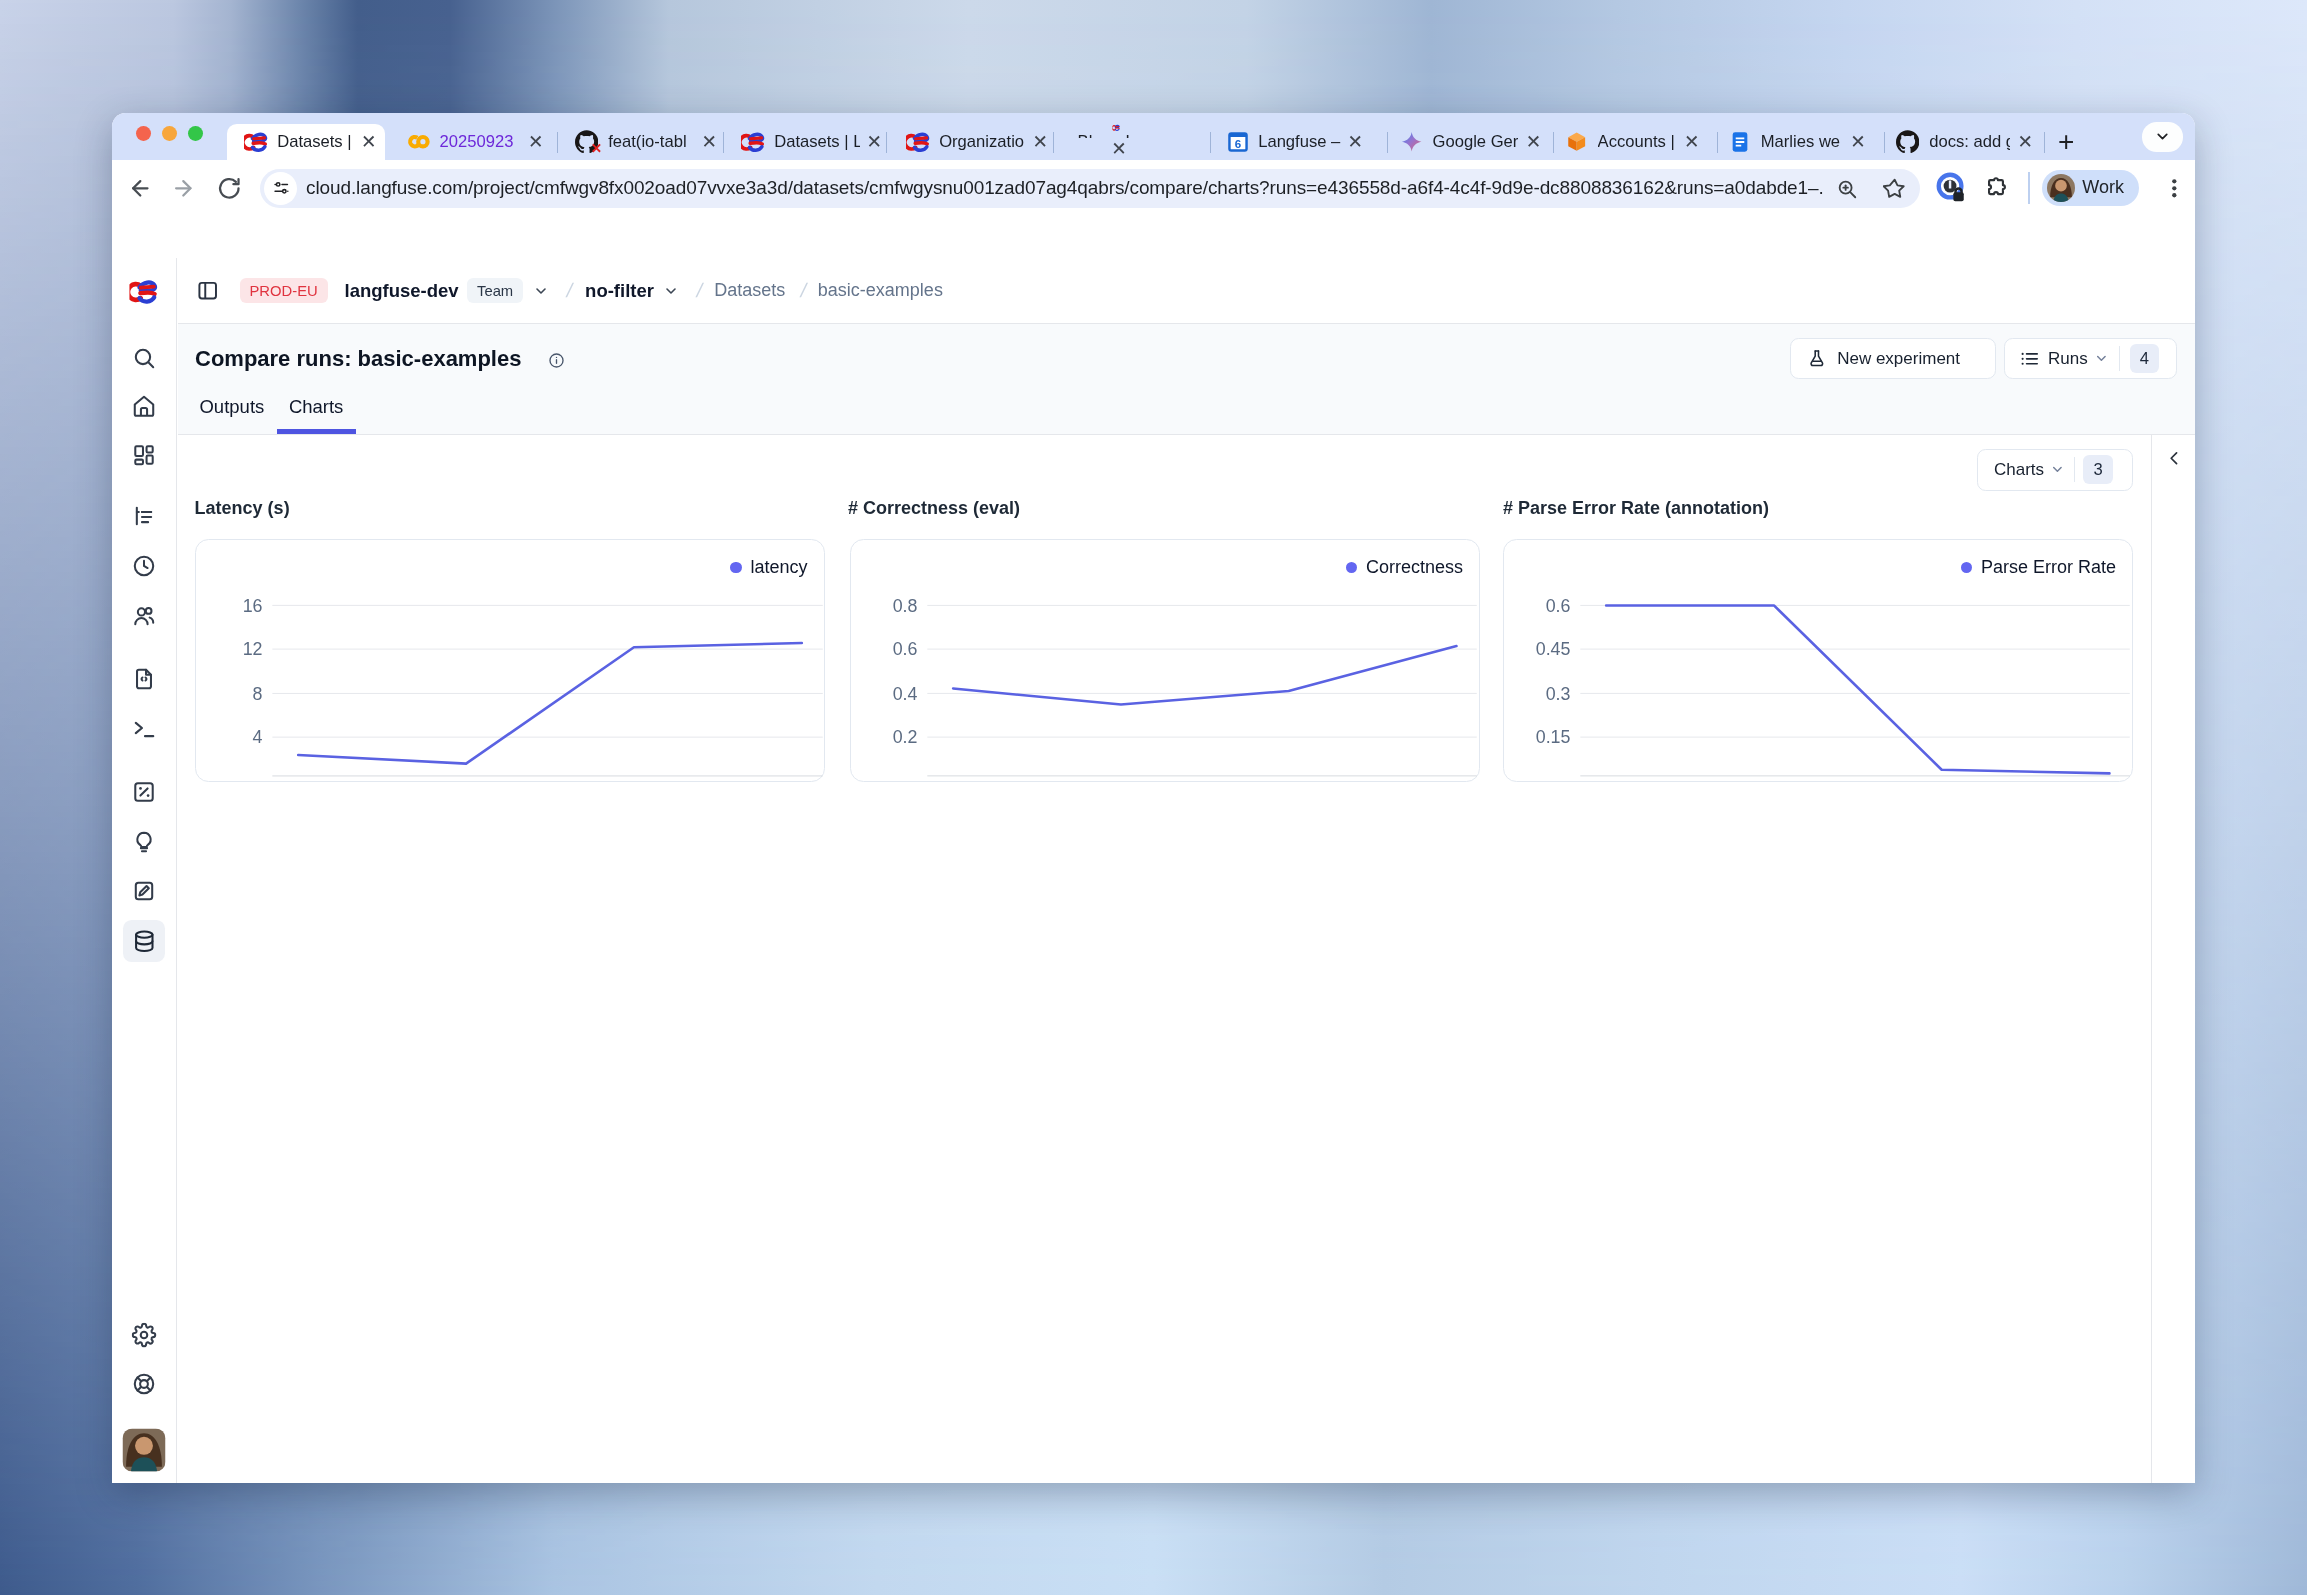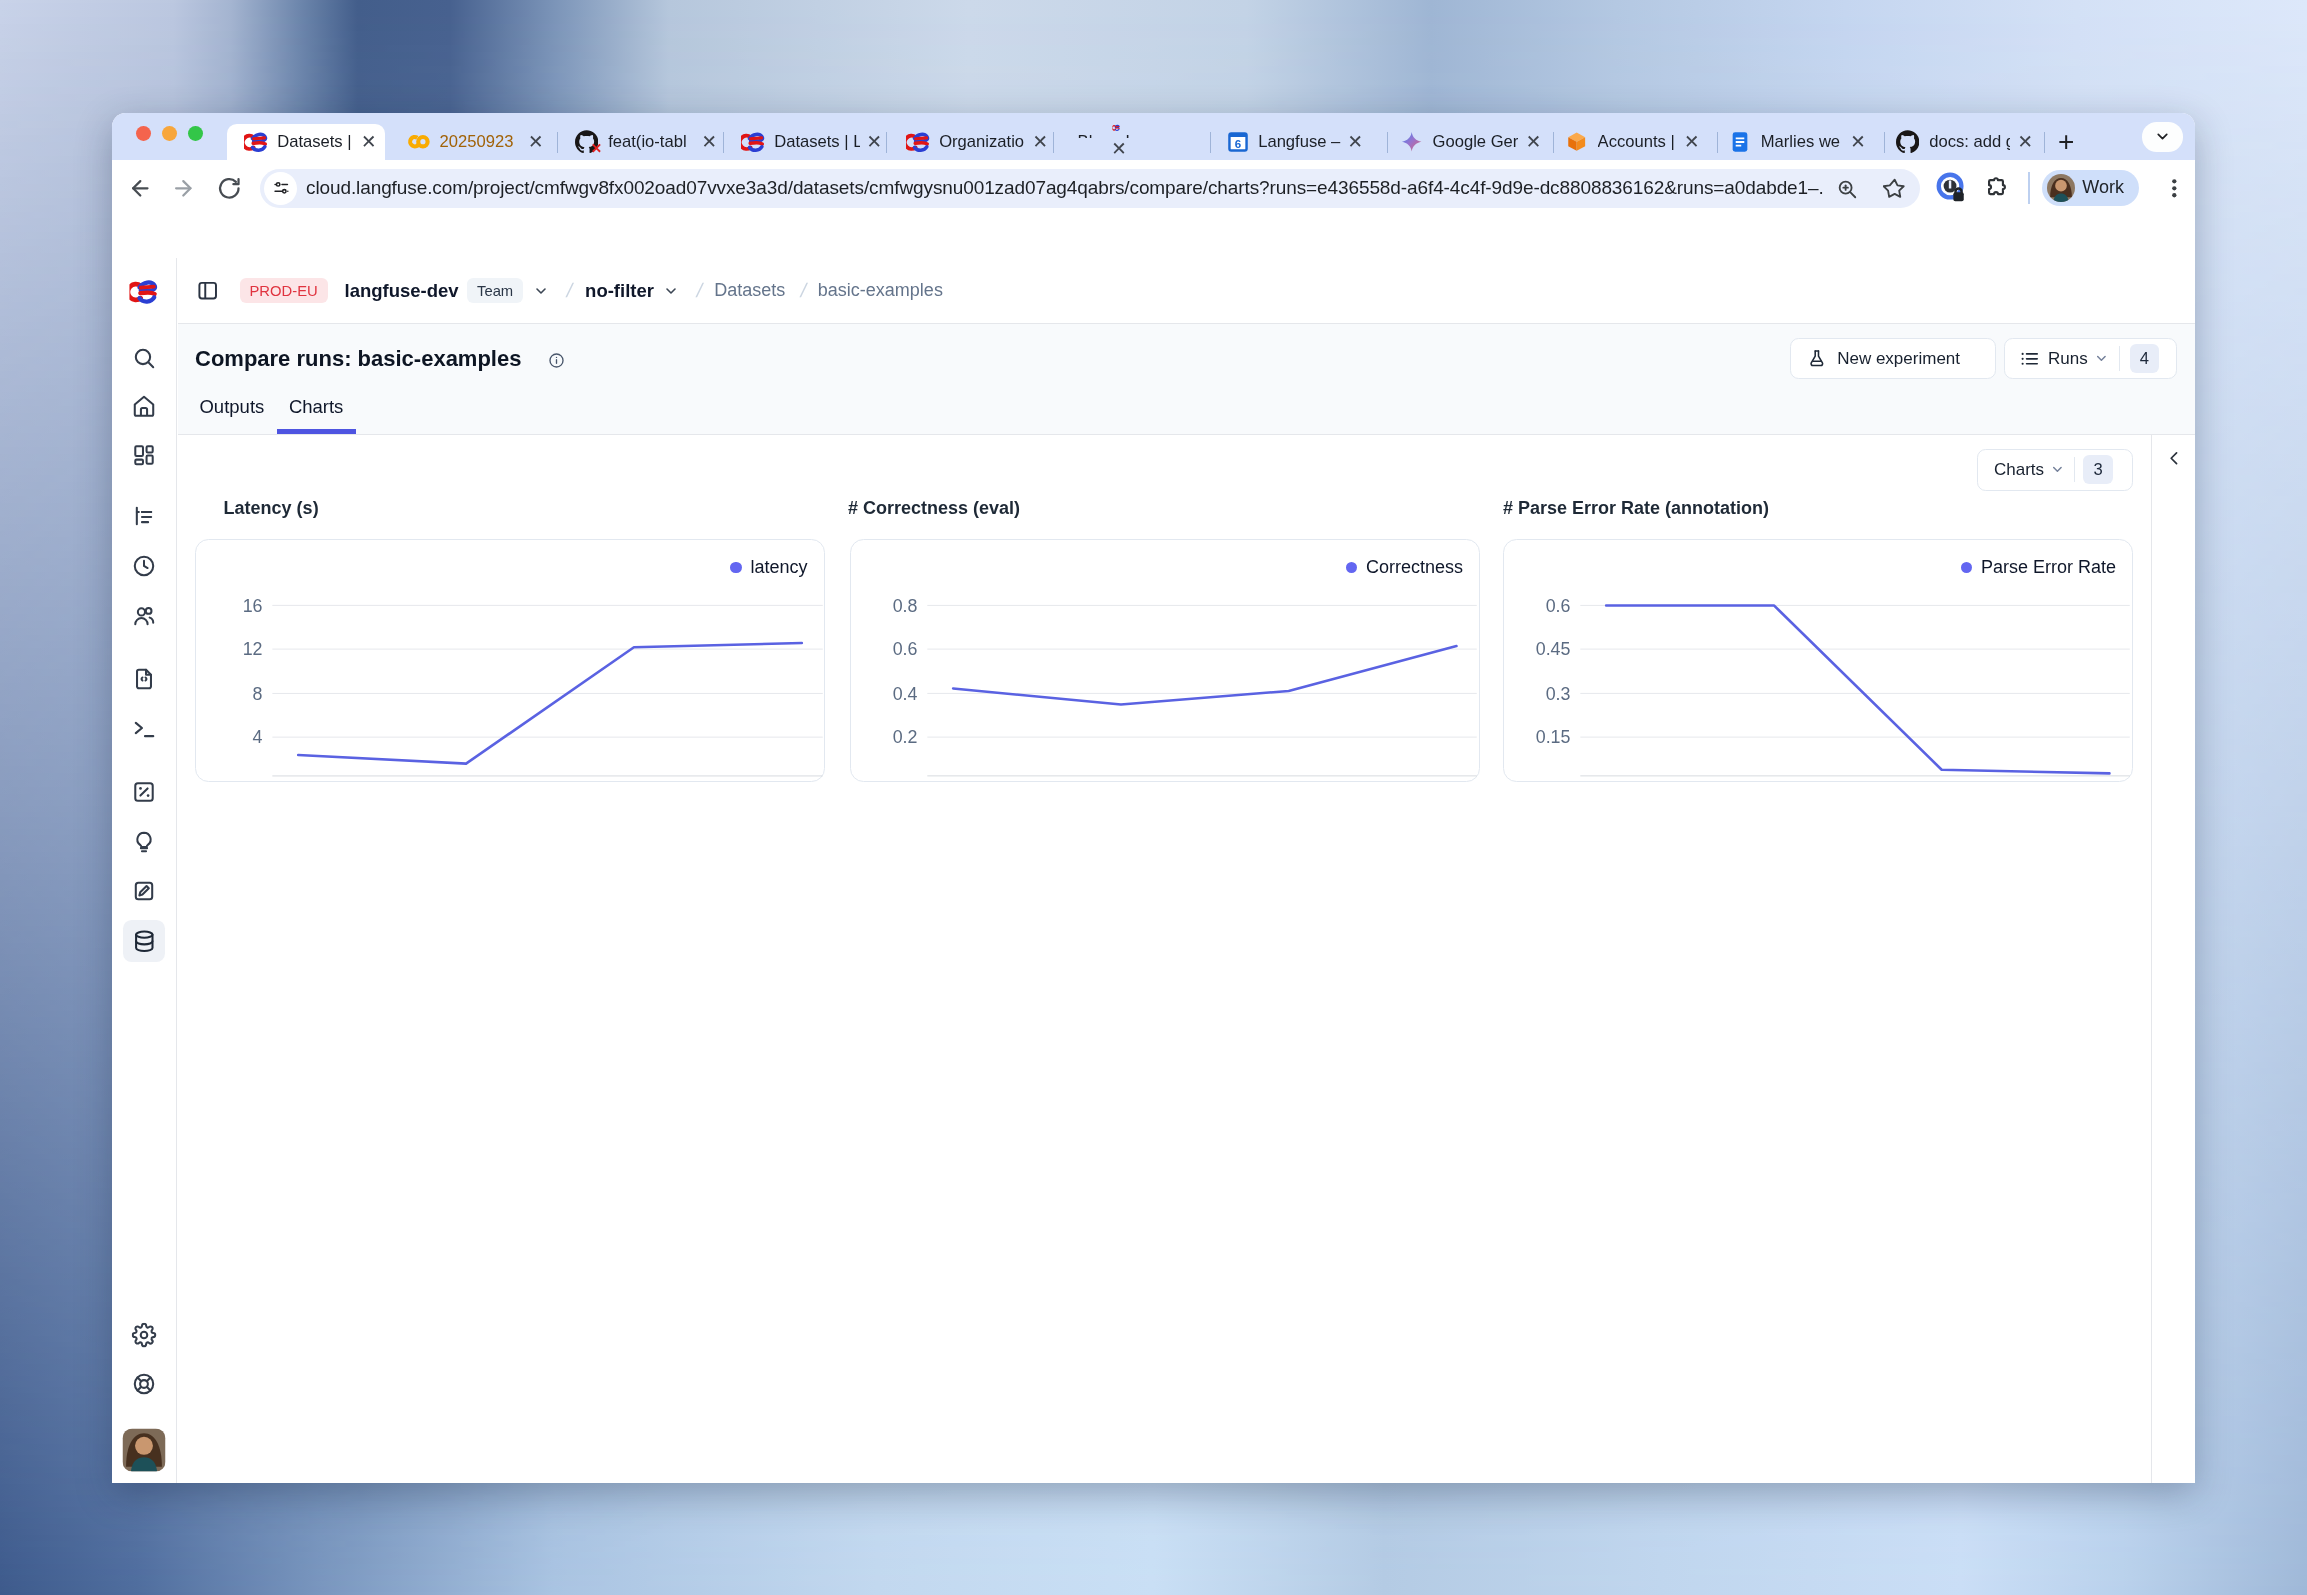--- a/index.html
+++ b/index.html
@@ -76,21 +76,21 @@
           </svg>
       <span style="margin-left:8.6px; width:79px; overflow:hidden; white-space:nowrap;">Datasets | L</span>
       <span class="tclose" style="margin-left:4.9px;">✕</span>
     </div>
 
     <div class="tab" style="left:295px;">
       <svg width="23.4" height="23.4" viewBox="0 0 36 36" fill="none">
             <circle cx="12" cy="18" r="7.2" stroke="#f9ab00" stroke-width="6.4" stroke-dasharray="33 13" transform="rotate(33 12 18)"></circle>
             <circle cx="24.5" cy="18" r="7.2" stroke="#f9ab00" stroke-width="6.4"></circle>
           </svg>
-      <span style="margin-left:9.2px; width:81px; overflow:hidden; white-space:nowrap; color:#a16207;">20250923</span>
+      <span style="margin-left:9.2px; width:81px; overflow:hidden; white-space:nowrap; color:#6d28d9;">20250923</span>
       <span class="tclose" style="margin-left:7.4px;">✕</span>
     </div>
     <div class="tabsep" style="left:445px;"></div>
 
     <div class="tab" style="left:463px;">
       <span style="position:relative; display:inline-flex;">
             <svg width="23.4" height="23.4" viewBox="0 0 24 24">
               <path fill="#191717" d="M12 .297c-6.63 0-12 5.373-12 12 0 5.303 3.438 9.8 8.205 11.385.6.113.82-.258.82-.577 0-.285-.01-1.04-.015-2.04-3.338.724-4.042-1.61-4.042-1.61C4.422 18.07 3.633 17.7 3.633 17.7c-1.087-.744.084-.729.084-.729 1.205.084 1.838 1.236 1.838 1.236 1.07 1.835 2.809 1.305 3.495.998.108-.776.417-1.305.76-1.605-2.665-.3-5.466-1.332-5.466-5.93 0-1.31.465-2.38 1.235-3.22-.135-.303-.54-1.523.105-3.176 0 0 1.005-.322 3.3 1.23.96-.267 1.98-.399 3-.405 1.02.006 2.04.138 3 .405 2.28-1.552 3.285-1.23 3.285-1.23.645 1.653.24 2.873.12 3.176.765.84 1.23 1.91 1.23 3.22 0 4.61-2.805 5.625-5.475 5.92.42.36.81 1.096.81 2.22 0 1.606-.015 2.896-.015 3.286 0 .315.21.69.825.57C20.565 22.092 24 17.592 24 12.297c0-6.627-5.373-12-12-12"></path>
             </svg>
             <span style="position:absolute; right:-3.7px; bottom:-2.5px; color:#e02020; font-size:13.5px; font-weight:700;">✕</span>
@@ -457,21 +457,21 @@
           </svg>
       <div class="btn" style="position:absolute; left:1799px; top:13.5px; width:156px; height:42px;">
         <span style="margin-left:16px;">Charts</span>
         <svg style="margin-left:6.2px;" width="14.8" height="14.8" viewBox="0 0 24 24" fill="none" stroke="#74809a" stroke-width="2.4" stroke-linecap="round" stroke-linejoin="round">
               <path d="M6 9l6 6 6-6"></path>
             </svg>
         <span style="margin-left:8.6px; width:1.2px; height:24.6px; background:#e2e8f0;"></span>
         <span class="badge" style="margin-left:8.6px; width:29.5px; height:29.5px;">3</span>
       </div>
 
-      <div class="ctitle" style="left:16.6px;margin-left:29px;">Latency (s)</div>
+      <div class="ctitle" style="left:16.6px;">Latency (s)</div>
       <div class="card" style="left:16.6px; width:630px;">
         <div class="legend">
               <span class="ldot"></span>
               <span>latency</span>
             </div>
         <svg style="position:absolute; inset:0;" width="628" height="241" viewBox="0 0 1020 391">
           <g stroke="#e6e8ec" stroke-width="1.6">
             <line x1="124" y1="106" x2="1018" y2="106"></line>
             <line x1="124" y1="177" x2="1018" y2="177"></line>
             <line x1="124" y1="249" x2="1018" y2="249"></line>

